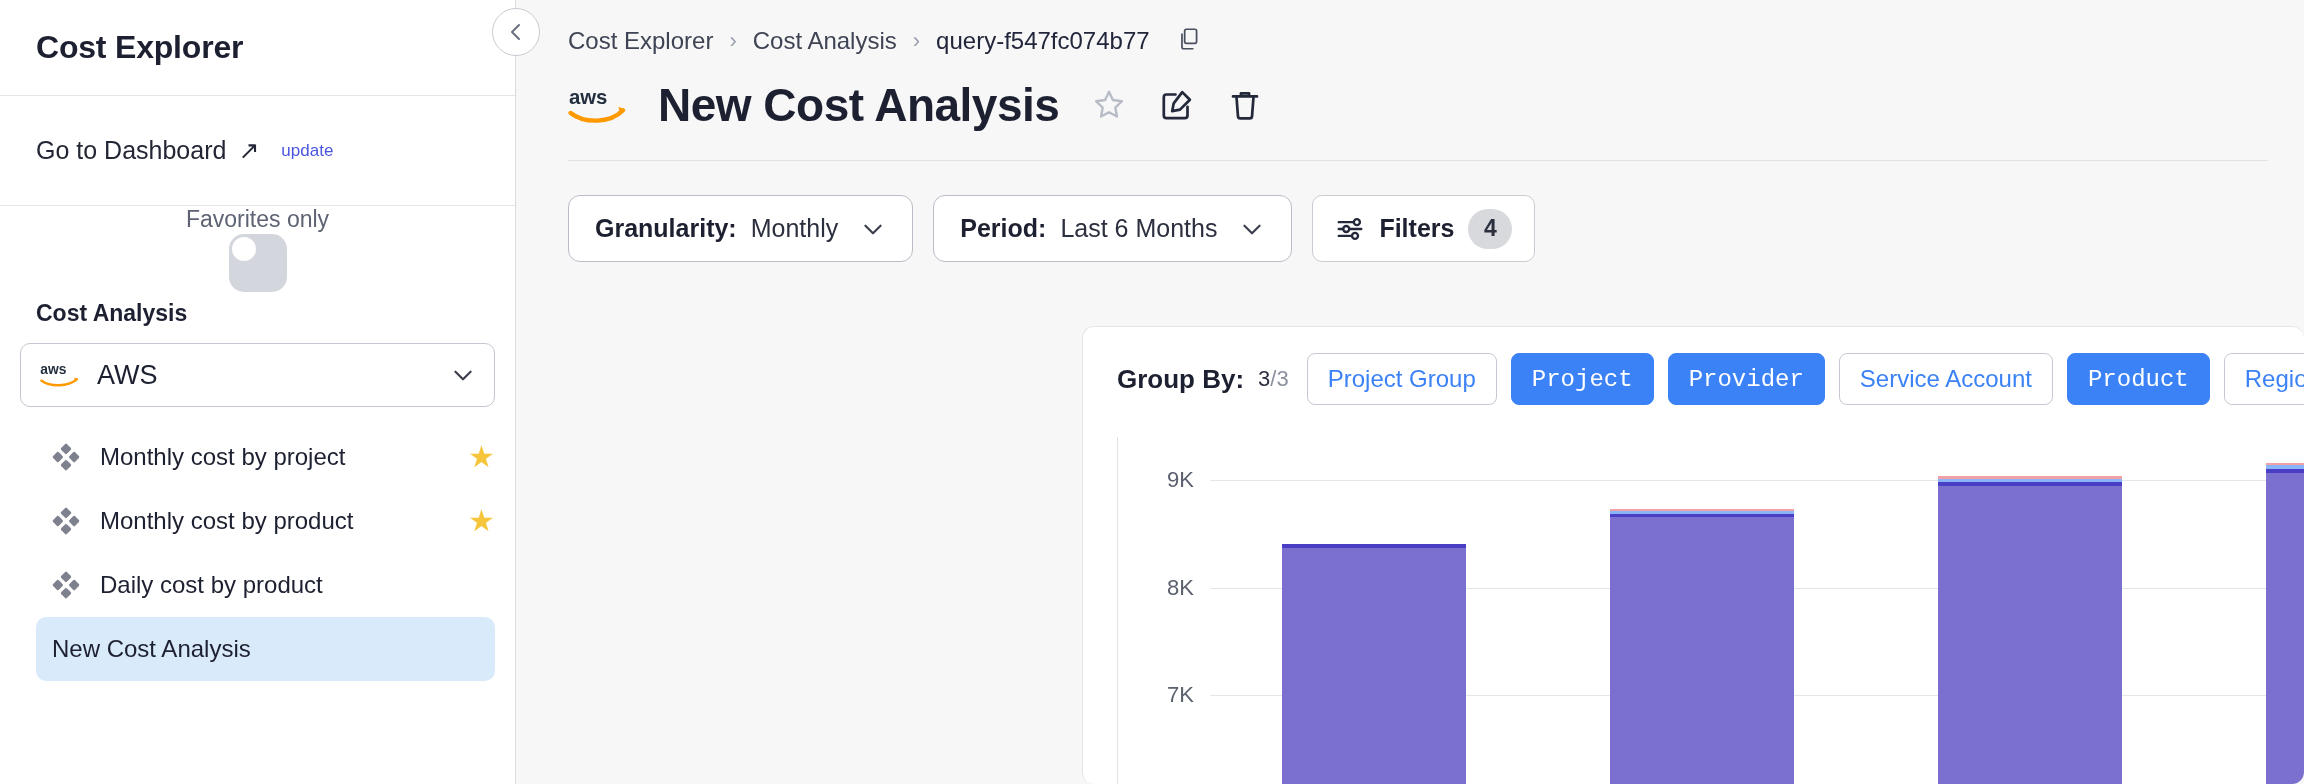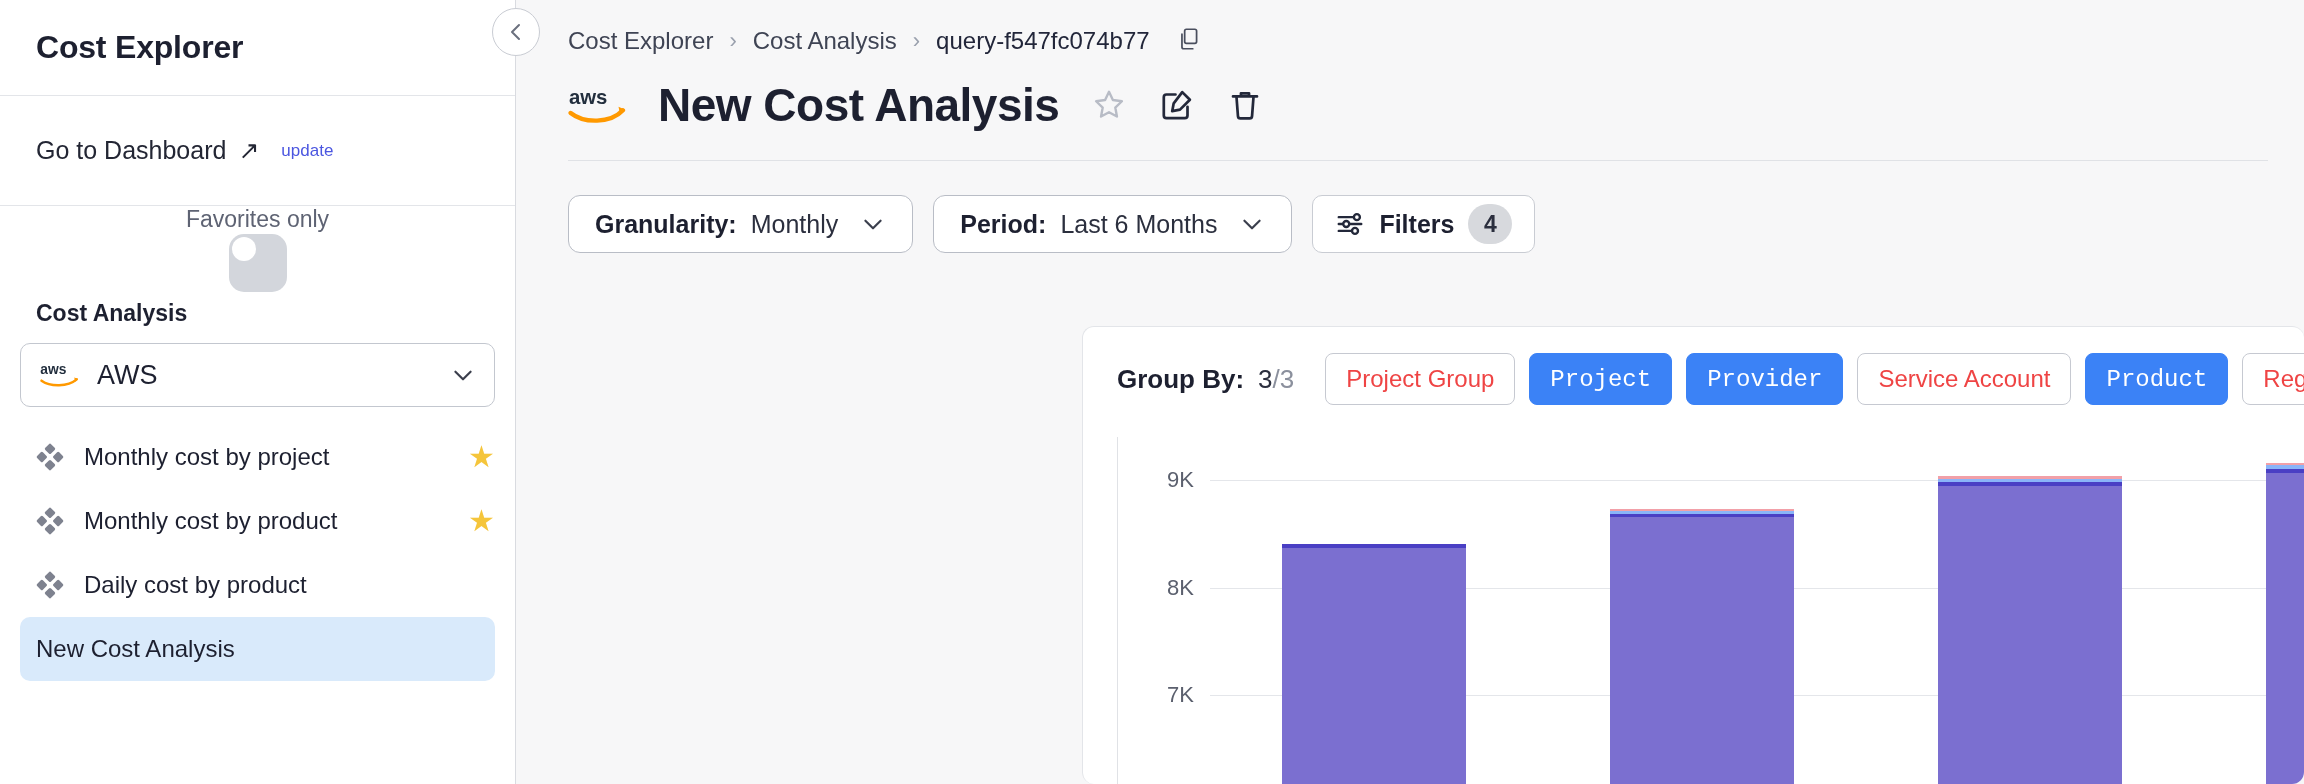--- a/index.html
+++ b/index.html
@@ -52,21 +52,21 @@
 
   .provider-select {
     margin: 4px 20px 0 20px; height: 64px; border: 1px solid #c3c7cf;
     border-radius: 10px; display: flex; align-items: center;
     padding: 0 18px; justify-content: space-between; background: #fff;
   }
   .provider-left { display: flex; align-items: center; gap: 14px; }
   .provider-name { font-size: 27px; color: #1d2030; }
   .chev { color: #3b3f4d; }
 
-  .sb-list { margin-top: 18px; }
+  .sb-list { margin-top: 18px; margin-left: 16px; }
   .sb-item {
     height: 64px; display: flex; align-items: center;
     padding: 0 20px 0 36px; gap: 20px;
   }
   .sb-item.selected {
     background: #d9eafb; border-radius: 10px; margin: 0 20px; padding-left: 16px;
   }
   .sb-item-label { font-size: 24px; color: #1d2030; flex: 1; }
   .star-filled { color: #f5c53b; font-size: 30px; line-height: 1; }
   .cluster-icon { flex: 0 0 28px; width: 28px; height: 28px; }
@@ -90,21 +90,21 @@
 
   .title-row { display: flex; align-items: center; gap: 22px; padding: 22px 0 0 52px; }
   .aws-logo { width: 62px; height: 46px; display:block; }
   .page-title { font-size: 46px; font-weight: 700; color: #1d2030; letter-spacing: -0.5px; margin-left: 6px; }
   .title-icon { margin-left: 10px; display: flex; align-items: center; }
 
   .hr { height: 1px; background: #e0e2e6; margin: 28px 36px 0 52px; }
 
   .controls { display: flex; align-items: center; gap: 20px; padding: 34px 0 0 52px; }
   .pill {
-    height: 58px; border: 1px solid #b9bdc6; border-radius: 12px; background: #fff;
+    height: 67px; border: 1px solid #b9bdc6; border-radius: 12px; background: #fff;
     display: flex; align-items: center; gap: 14px; padding: 0 26px;
     font-size: 25px; color: #2b2f3e;
   }
   .pill b { font-weight: 700; color: #1d2030; }
   .pill .chev2 { margin-left: 8px; color: #3b3f4d; }
   .pill.square { border-radius: 10px; border-color: #c9ccd3; padding: 0 22px; }
   .badge {
     background: #d7d9dd; color: #2b2f3e; border-radius: 20px;
     min-width: 44px; height: 40px; display: flex; align-items: center;
     justify-content: center; font-size: 23px; padding: 0 12px; font-weight: 600;
@@ -112,26 +112,26 @@
   .filters-label { font-weight: 700; font-size: 25px; color: #1d2030; }
 
   
   .card {
     position: absolute; left: 566px; top: 326px; right: 0; bottom: 0;
     background: #ffffff; border: 1px solid #e3e5e9; border-radius: 12px;
     border-right: none; border-bottom: none; overflow: hidden;
   }
   .groupby-row { display: flex; align-items: center; gap: 14px; padding: 26px 0 0 34px; }
   .gb-label { font-size: 26px; font-weight: 700; color: #1d2030; white-space: nowrap; }
-  .gb-count { font-size: 26px; color: #2b2f3e; margin-right: 17px; white-space: nowrap; }
+  .gb-count { font-size: 22px; color: #2b2f3e; margin-right: 4px; white-space: nowrap; }
   .gb-count .den { color: #8b909d; }
   .gb-btn {
     height: 52px; border: 1px solid #c6c9d1; border-radius: 8px; background: #fff;
     display: flex; align-items: center; padding: 0 20px; font-size: 24px;
-    color: #ef4444; white-space: nowrap; flex: 0 0 auto;
+    color: #3b82f6; white-space: nowrap; flex: 0 0 auto;
   }
   .gb-btn.active { background: #3b82f6; border-color: #3b82f6; color: #ffffff; font-family: Liberation Mono, monospace; }
 
   
   .chart-wrap { position: absolute; left: 34px; top: 110px; right: 0; bottom: 0; }
   .chart-panel { position: absolute; left: 0; top: 0; right: 0; bottom: 0;
     border-left: 1px solid #e0e2e6; }
   .ytick { position: absolute; font-size: 22px; color: #5b606e; right: 0; transform: translateY(-50%); }
   .ylabels { position: absolute; left: 0; top: 0; width: 76px; height: 100%; }
   .plot { position: absolute; left: 92px; top: 0; right: 0; bottom: 0; }

